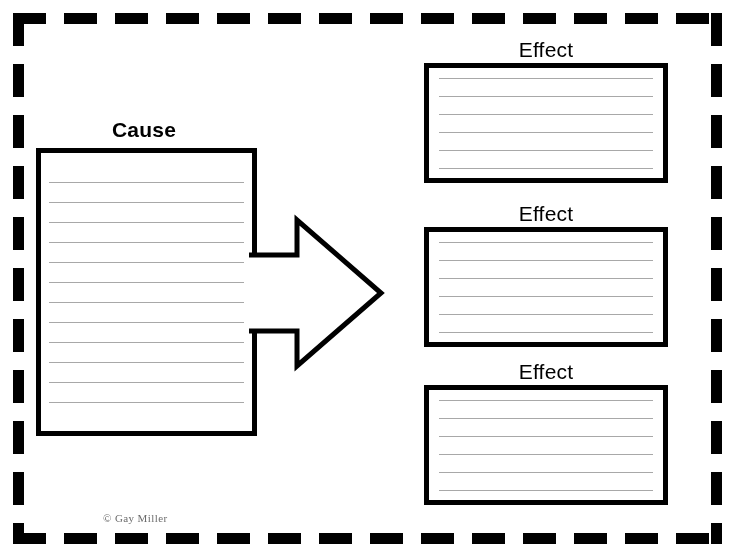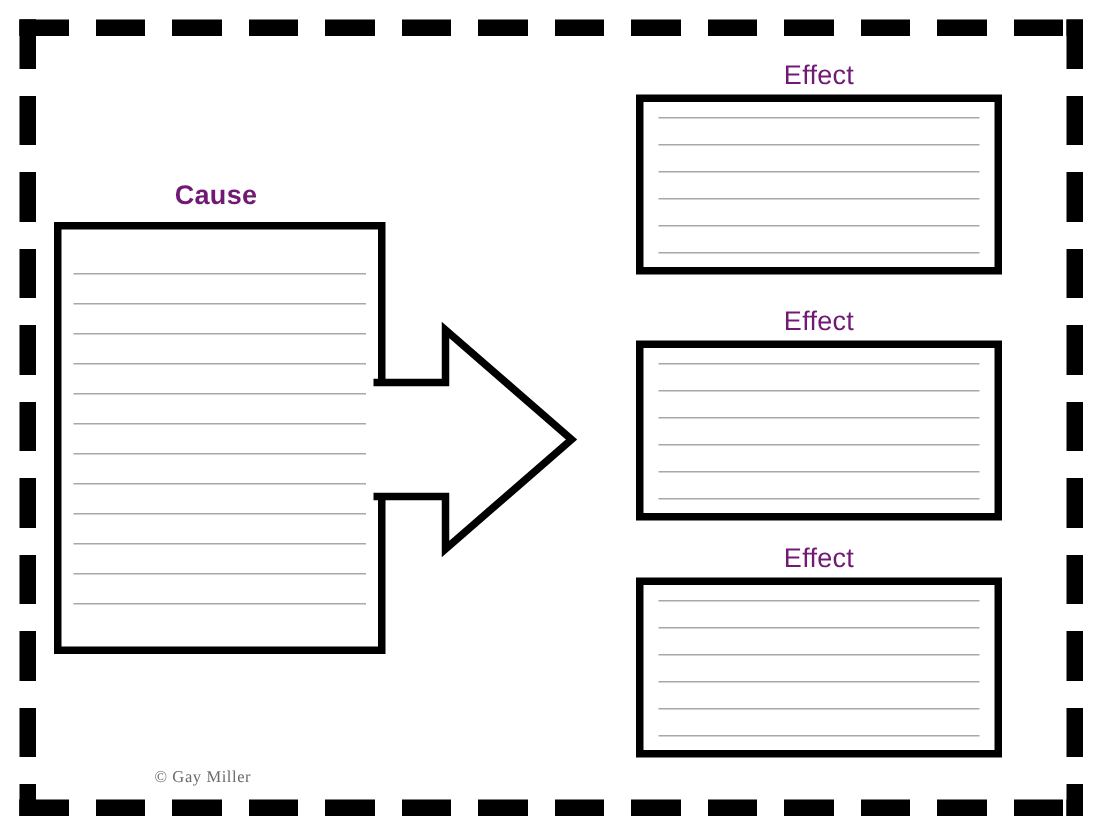--- a/index.html
+++ b/index.html
@@ -65,23 +65,23 @@
     background: #000;
   }
   .corner.tl { left: 0;  top: 0; }
   .corner.tr { right: 0; top: 0; }
   .corner.bl { left: 0;  bottom: 0; }
   .corner.br { right: 0; bottom: 0; }
 
   
   .label {
     position: absolute;
-    color: #701a75;
+    color: #000000;
     font-family: "Liberation Sans", sans-serif;
-    font-size: 18px;
+    font-size: 21px;
     line-height: 20px;
     letter-spacing: 0.2px;
     white-space: nowrap;
     text-align: center;
   }
 
   
   .ruled-box {
     position: absolute;
     box-sizing: border-box;

